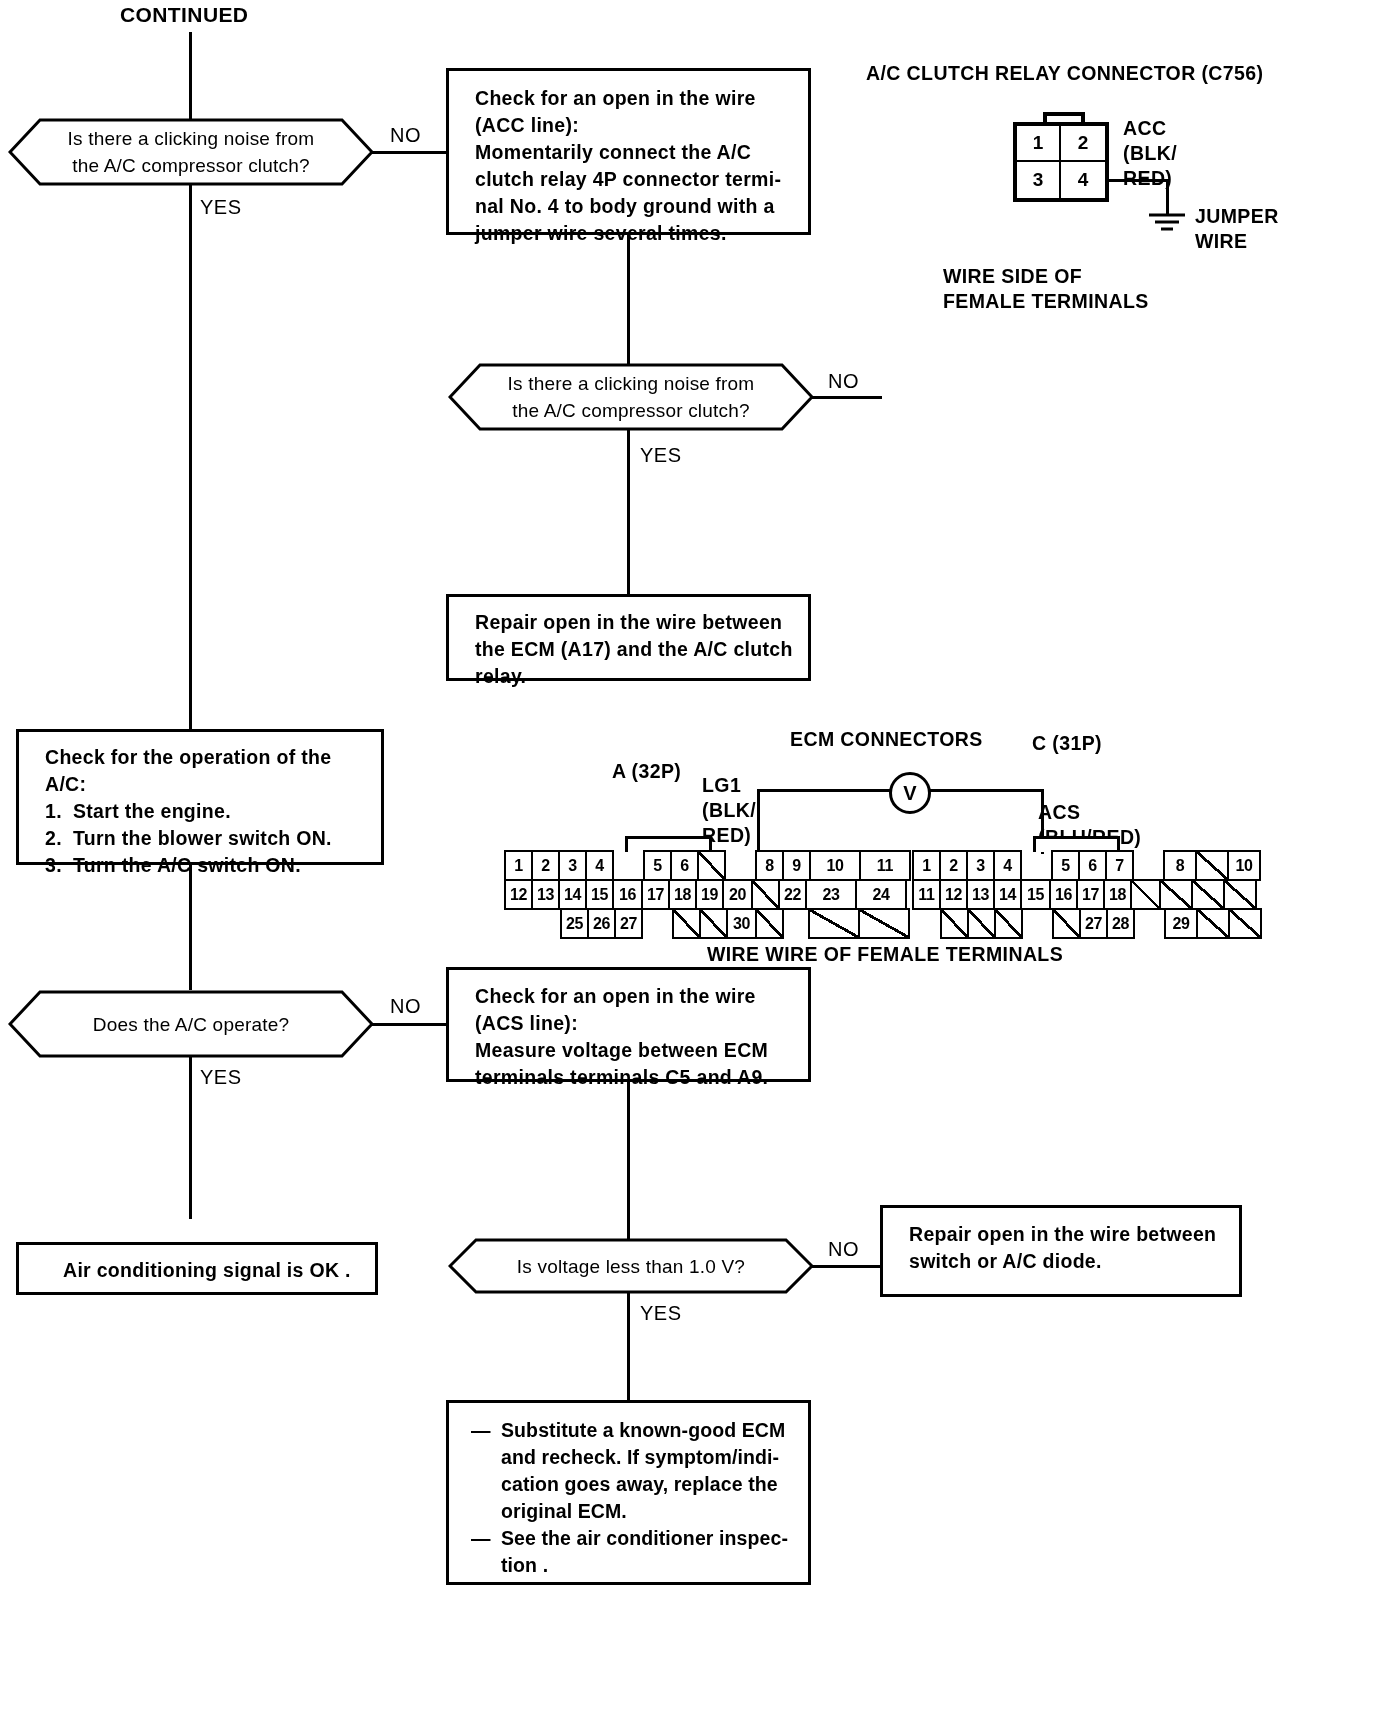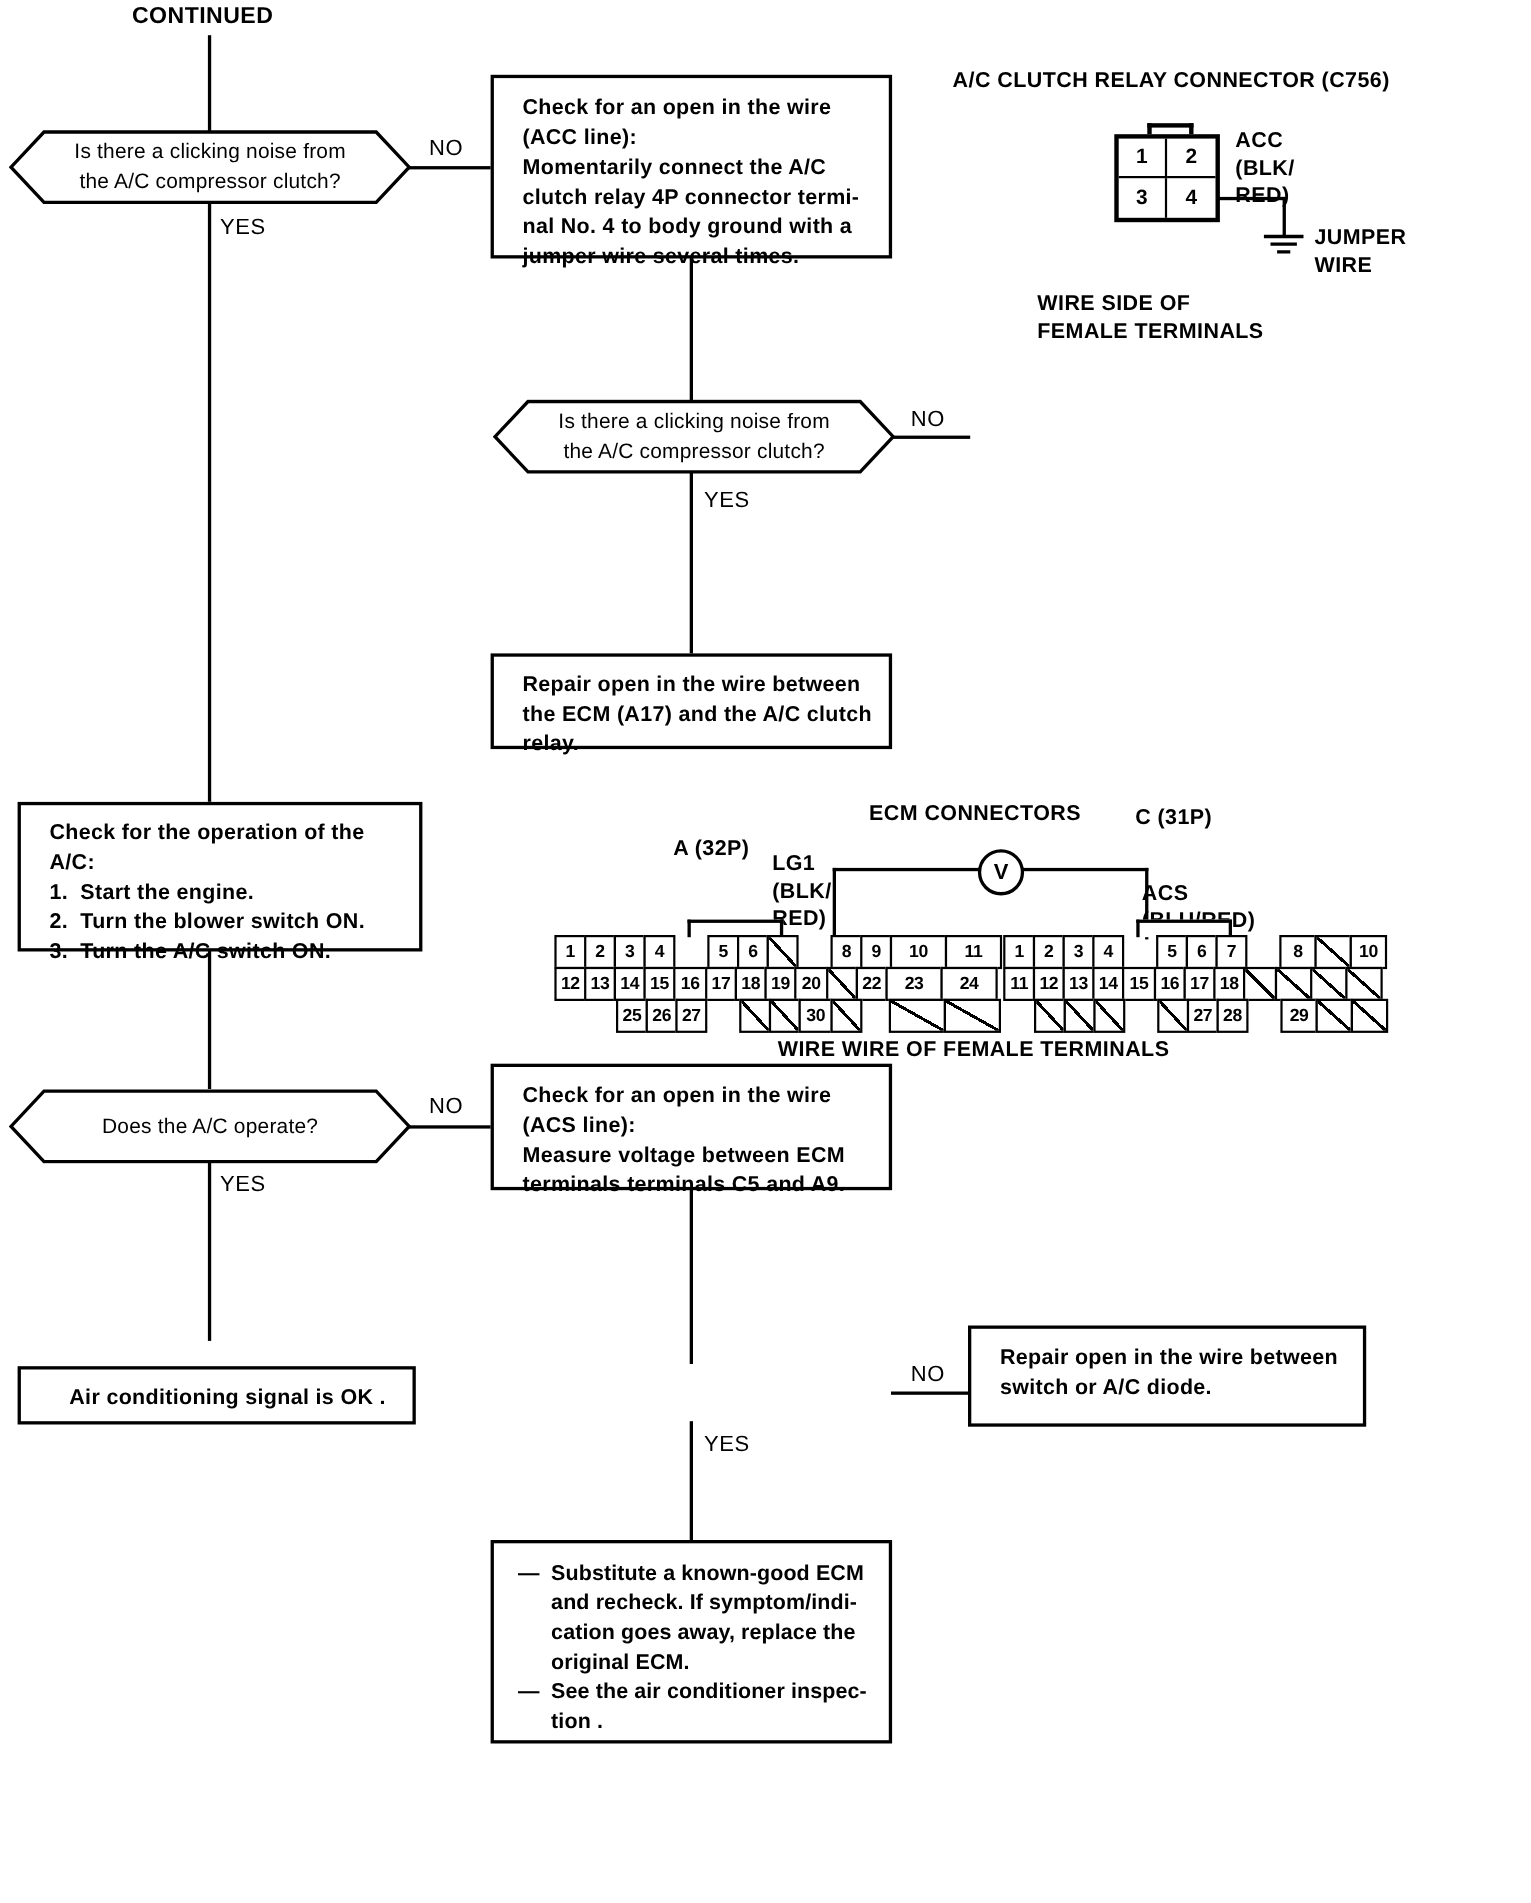--- a/index.html
+++ b/index.html
@@ -463,20 +463,28 @@
       <div>terminals terminals C5 and A9.</div>
     </div>
   </div>
 
   <div class="line-v" style="left:627px; top:1080px; height:160px;"></div>
 
   <div class="box" style="left:16px; top:1217px; width:362px; height:53px;margin-top:25px;">
     <div class="txt" style="padding:12px 0 0 44px;">Air conditioning signal is OK .</div>
   </div>
 
+  <div class="hex" style="left:448px; top:1238px; width:366px; height:56px;">
+    <svg width="366" height="56" viewBox="0 0 366 56">
+      <polygon points="28,2 338,2 364,28 338,54 28,54 2,28" fill="#fff" stroke="#000" stroke-width="3"></polygon>
+    </svg>
+    <div class="hex-label">
+      <span>Is voltage less than 1.0 V?</span>
+    </div>
+  </div>
 
   <div class="line-h" style="left:810px; top:1265px; width:72px;"></div>
   <div class="branch-label" style="left:828px; top:1238px;">NO</div>
 
   <div class="box" style="left:880px; top:1205px; width:362px; height:92px;">
     <div class="txt" style="padding:13px 0 0 26px;">
       <div>Repair open in the wire between</div>
       <div>switch or A/C diode.</div>
     </div>
   </div>

